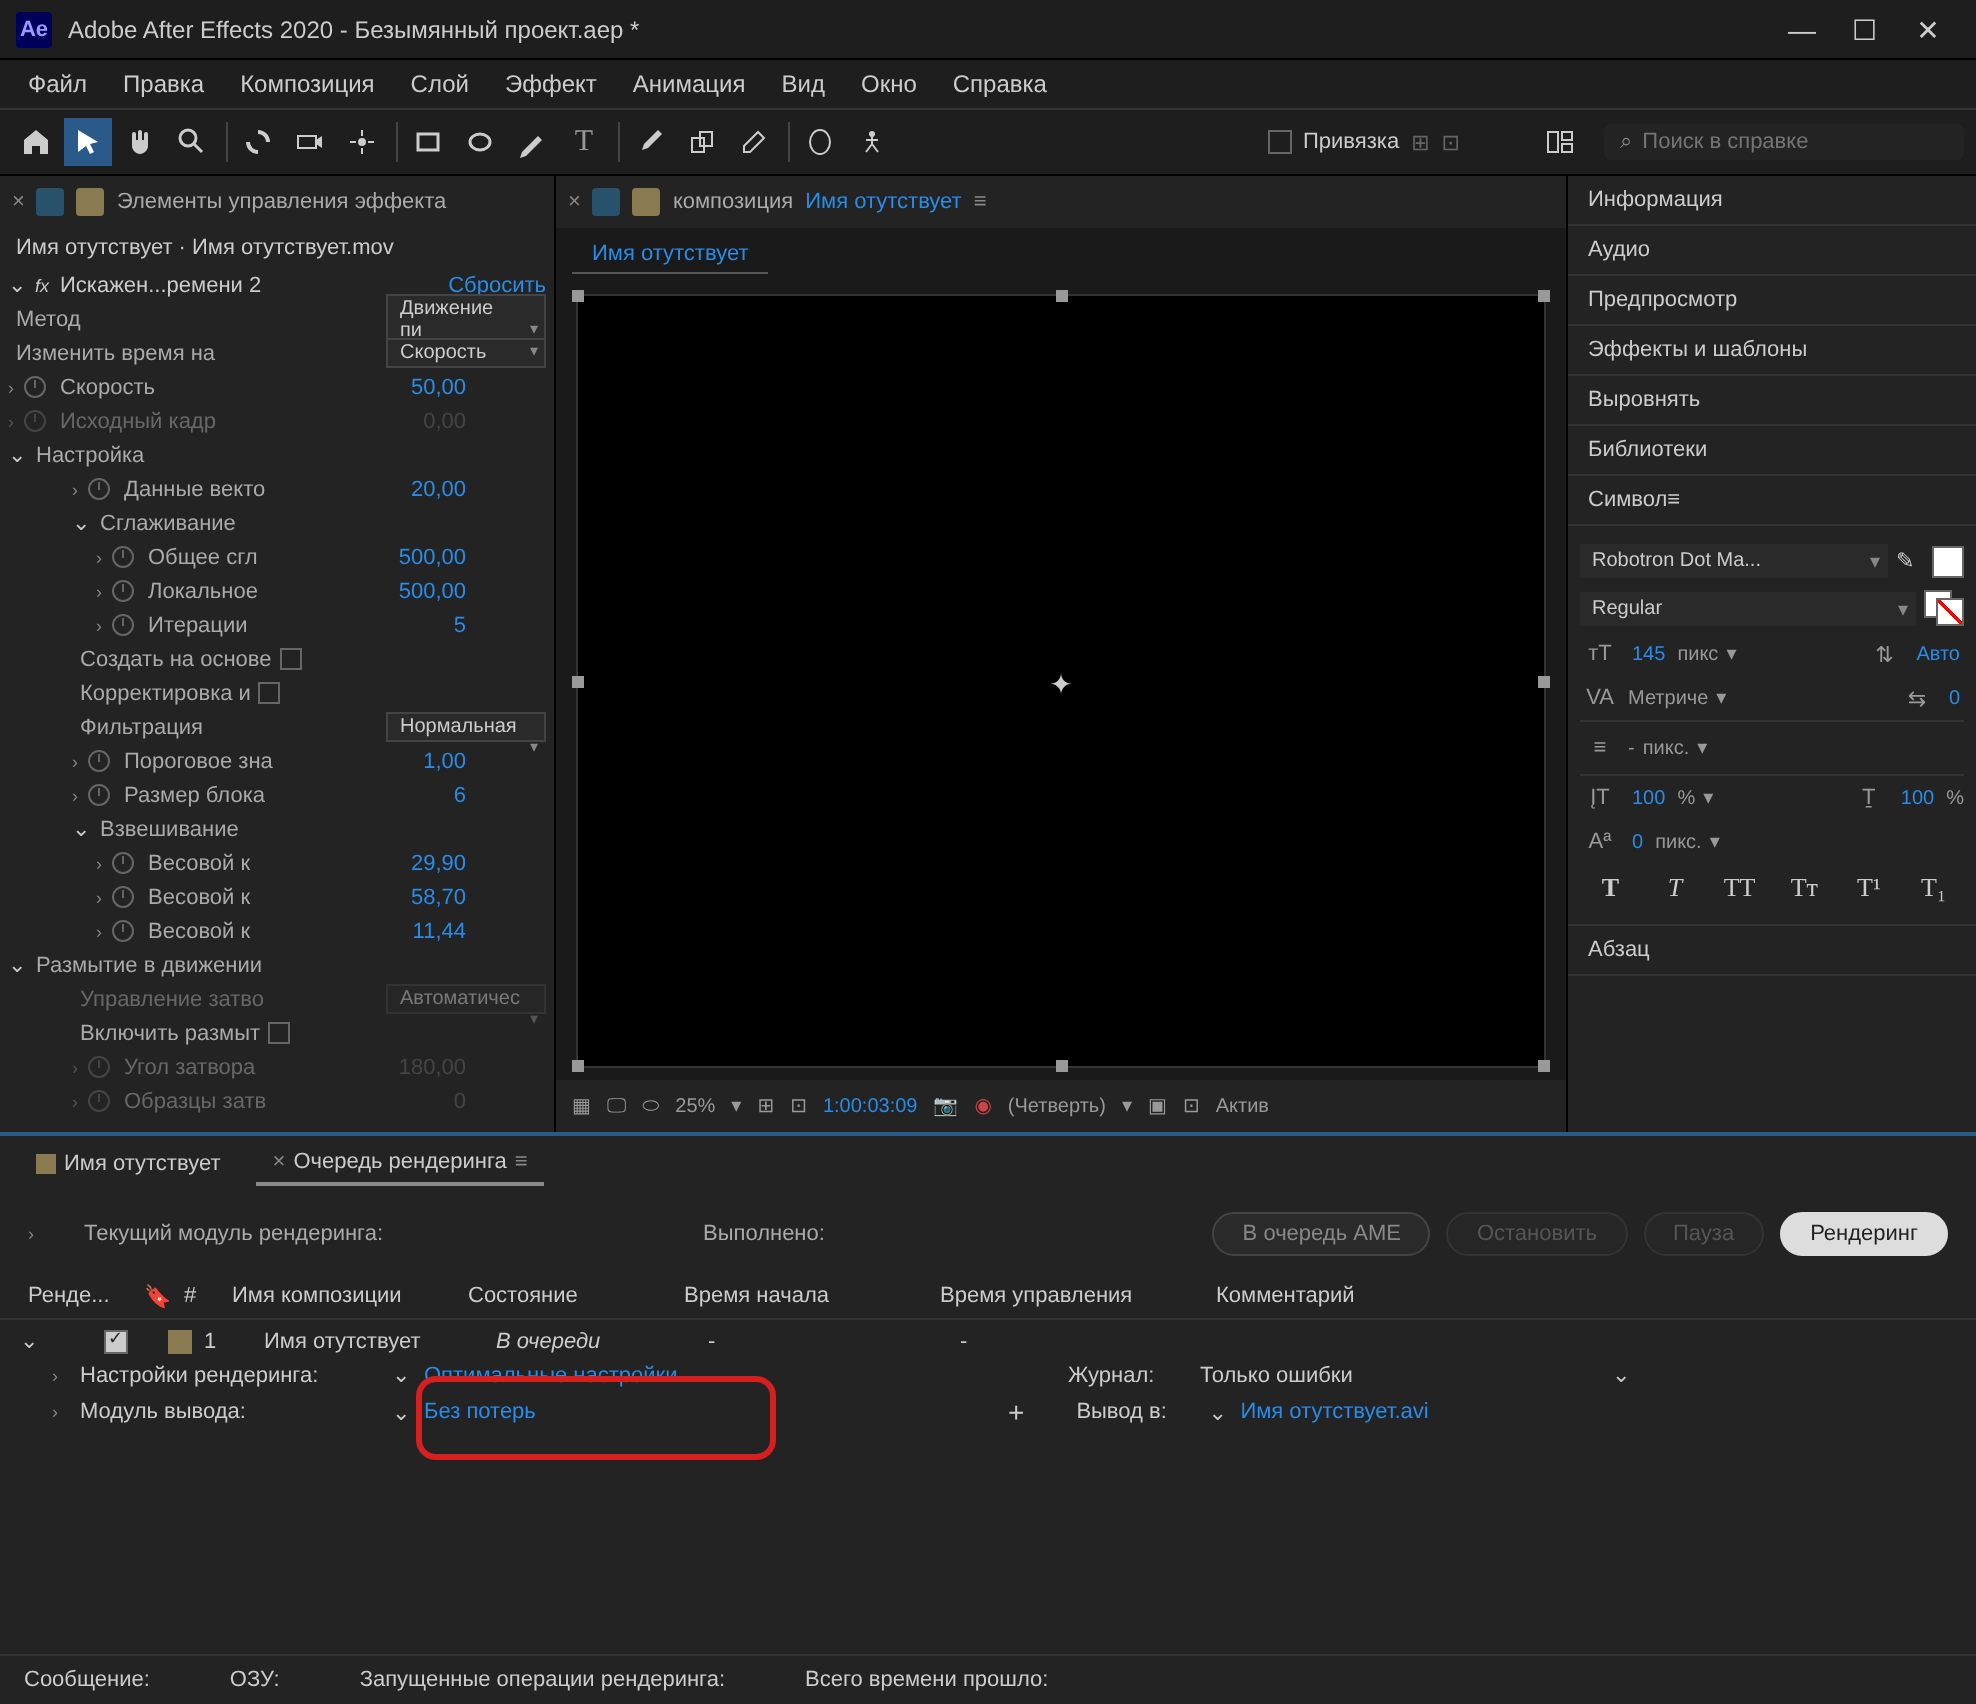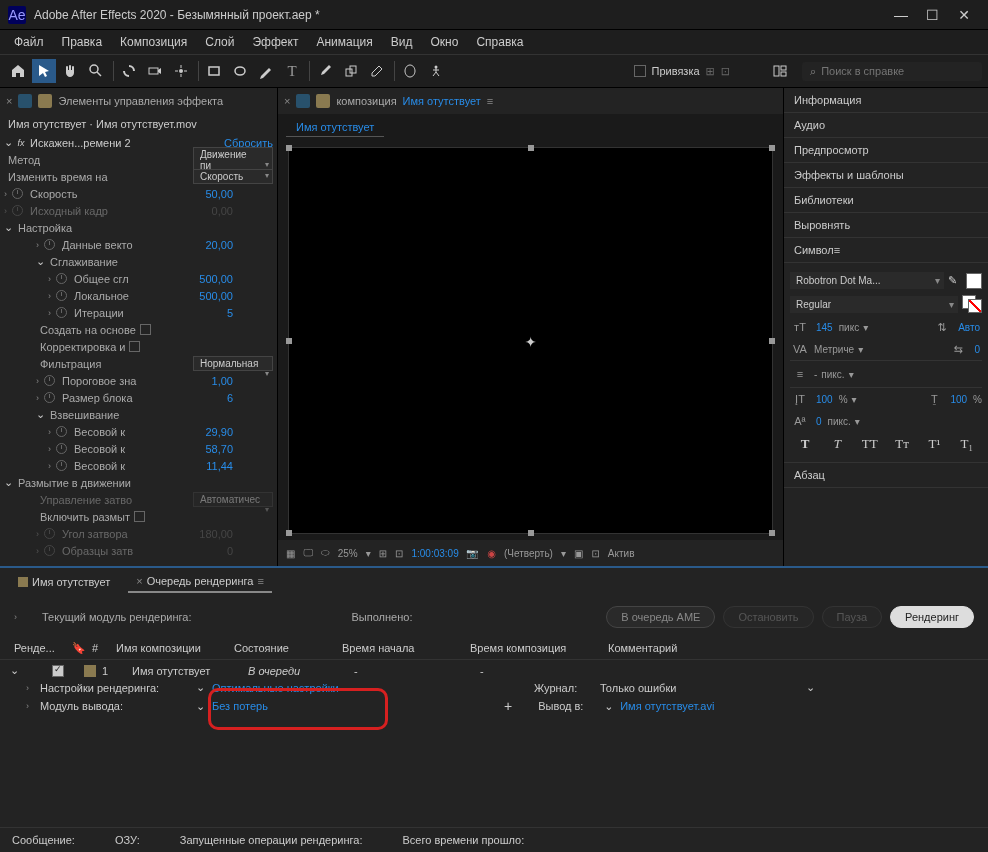--- a/index.html
+++ b/index.html
@@ -1,18 +1,18 @@
 <!DOCTYPE html>
 <html><head>
 <meta charset="utf-8">
 <style>
 *{margin:0;padding:0;box-sizing:border-box;font-family:'Segoe UI',Tahoma,sans-serif;font-size:11px;color:#ccc;user-select:none}
 body{background:#1e1e1e;width:988px;height:852px;overflow:hidden;position:relative}
 .titlebar{height:30px;background:#1e1e1e;display:flex;align-items:center;padding:0 8px;border-bottom:1px solid #000}
-.app-icon{width:18px;height:18px;background:#00005b;color:#9999ff;display:flex;align-items:center;justify-content:center;font-weight:normal;font-size:14px;margin-right:8px;border-radius:2px}
+.app-icon{width:18px;height:18px;background:#00005b;color:#9999ff;display:flex;align-items:center;justify-content:center;font-weight:bold;font-size:11px;margin-right:8px;border-radius:2px}
 .titlebar-text{flex:1;font-size:12px;color:#ccc}
 .win-controls{display:flex;gap:20px;margin-right:10px}
 .win-btn{width:12px;text-align:center;cursor:pointer;color:#ccc;font-size:14px}
 .menubar{height:24px;background:#1e1e1e;display:flex;align-items:center;padding:0 6px;gap:2px}
 .menu-item{padding:3px 8px;cursor:pointer;font-size:12px}
 .toolbar{height:34px;background:#1e1e1e;display:flex;align-items:center;padding:0 6px;border-top:1px solid #333;border-bottom:1px solid #000}
 .tool-btn{width:24px;height:24px;display:flex;align-items:center;justify-content:center;cursor:pointer;margin-right:2px;color:#999}
 .tool-btn.active{background:#2a5a8a}
 .tool-sep{width:1px;height:20px;background:#444;margin:0 3px}
 .snap-group{display:flex;align-items:center;margin-left:auto;gap:6px;padding:0 8px}
@@ -444,24 +444,24 @@
     <div class="side-panel">
         <span>Аудио</span>
       </div>
     <div class="side-panel">
         <span>Предпросмотр</span>
       </div>
     <div class="side-panel">
         <span>Эффекты и шаблоны</span>
       </div>
     <div class="side-panel">
+        <span>Выровнять</span>
+      </div>
+    <div class="side-panel">
         <span>Библиотеки</span>
-      </div>
-    <div class="side-panel">
-        <span>Выровнять</span>
       </div>
     <div class="side-panel">
         <span>Символ</span>
         <span>≡</span>
       </div>
     <div class="char-panel">
       <div class="char-row">
         <div class="char-dropdown">Robotron Dot Ma...</div>
         <span class="eyedrop">✎</span>
         <div class="swatch"></div>
@@ -551,21 +551,21 @@
       <div class="rq-btn primary">Рендеринг</div>
     </div>
   </div>
   <div class="rq-columns">
     <span class="rq-col" style="width:50px">Ренде...</span>
     <span class="rq-col" style="width:12px">🔖</span>
     <span class="rq-col" style="width:16px">#</span>
     <span class="rq-col" style="width:110px">Имя композиции</span>
     <span class="rq-col" style="width:100px">Состояние</span>
     <span class="rq-col" style="width:120px">Время начала</span>
-    <span class="rq-col" style="width:130px">Время композиция</span>
+    <span class="rq-col" style="width:130px">Время управления</span>
     <span class="rq-col">Комментарий</span>
   </div>
   <div class="rq-item">
     <div class="rq-item-row">
       <span class="tw">⌄</span>
       <span style="width:20px"></span>
       <span class="rq-check"></span>
       <span style="width:8px"></span>
       <span class="rq-box"></span>
       <span style="width:8px">1</span>

